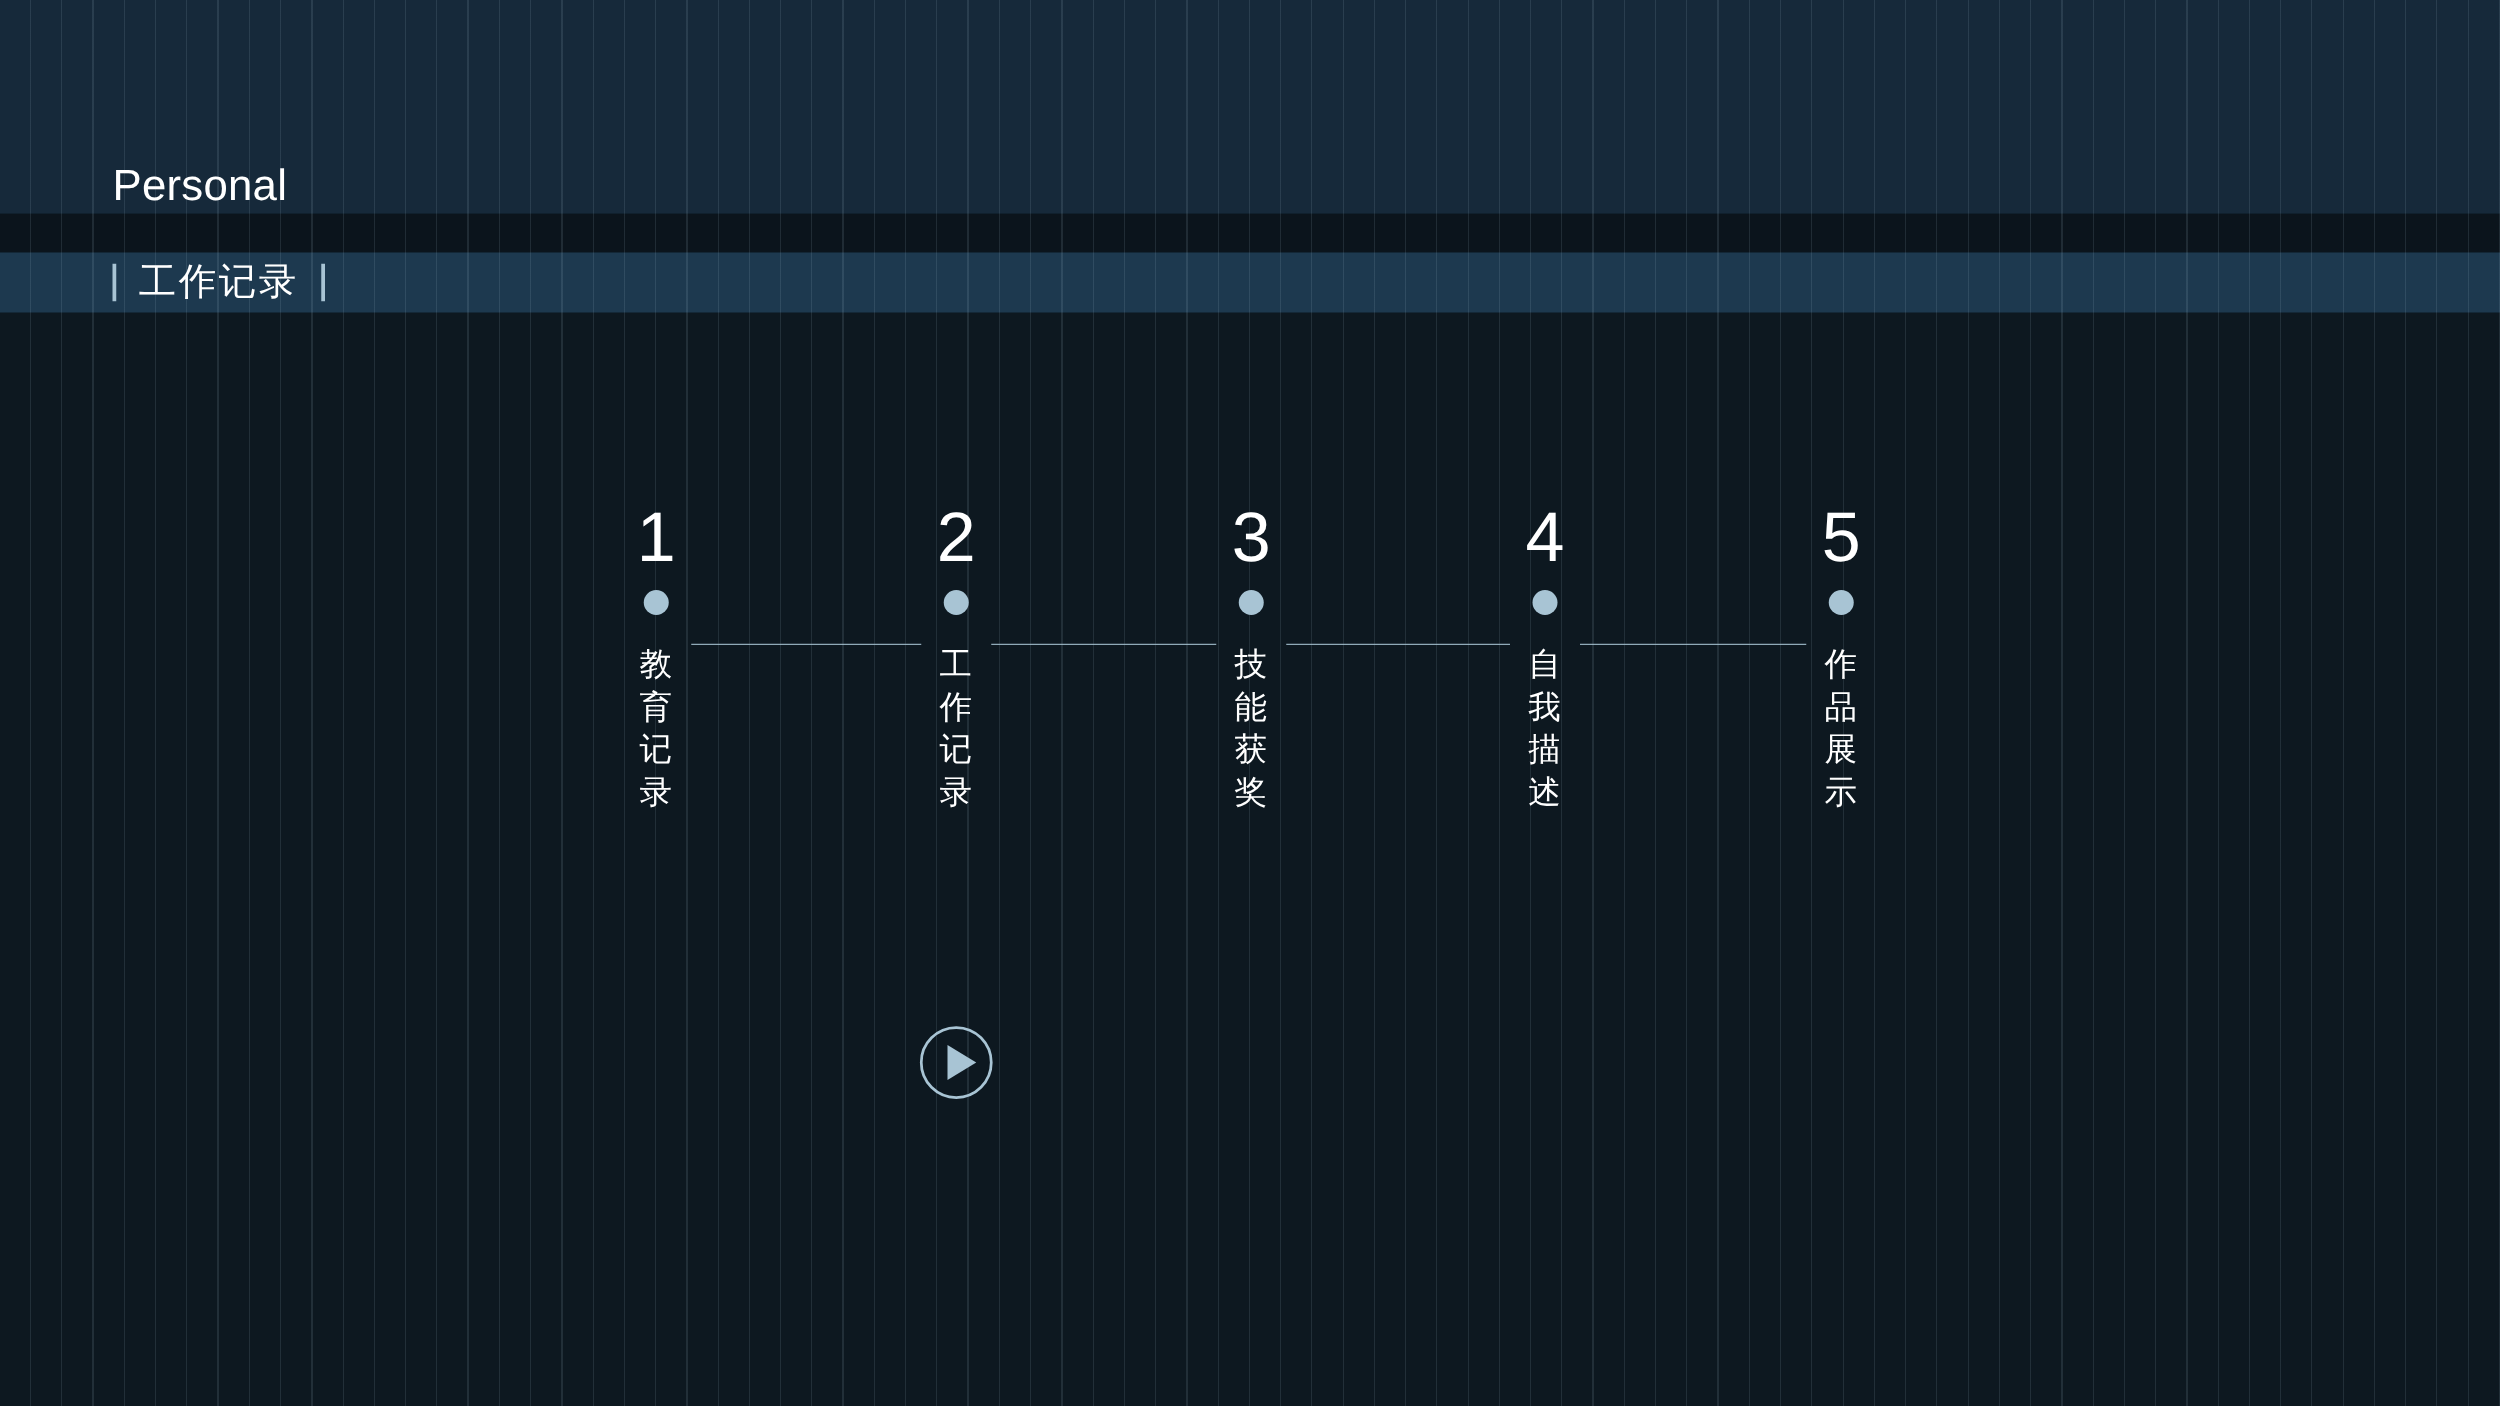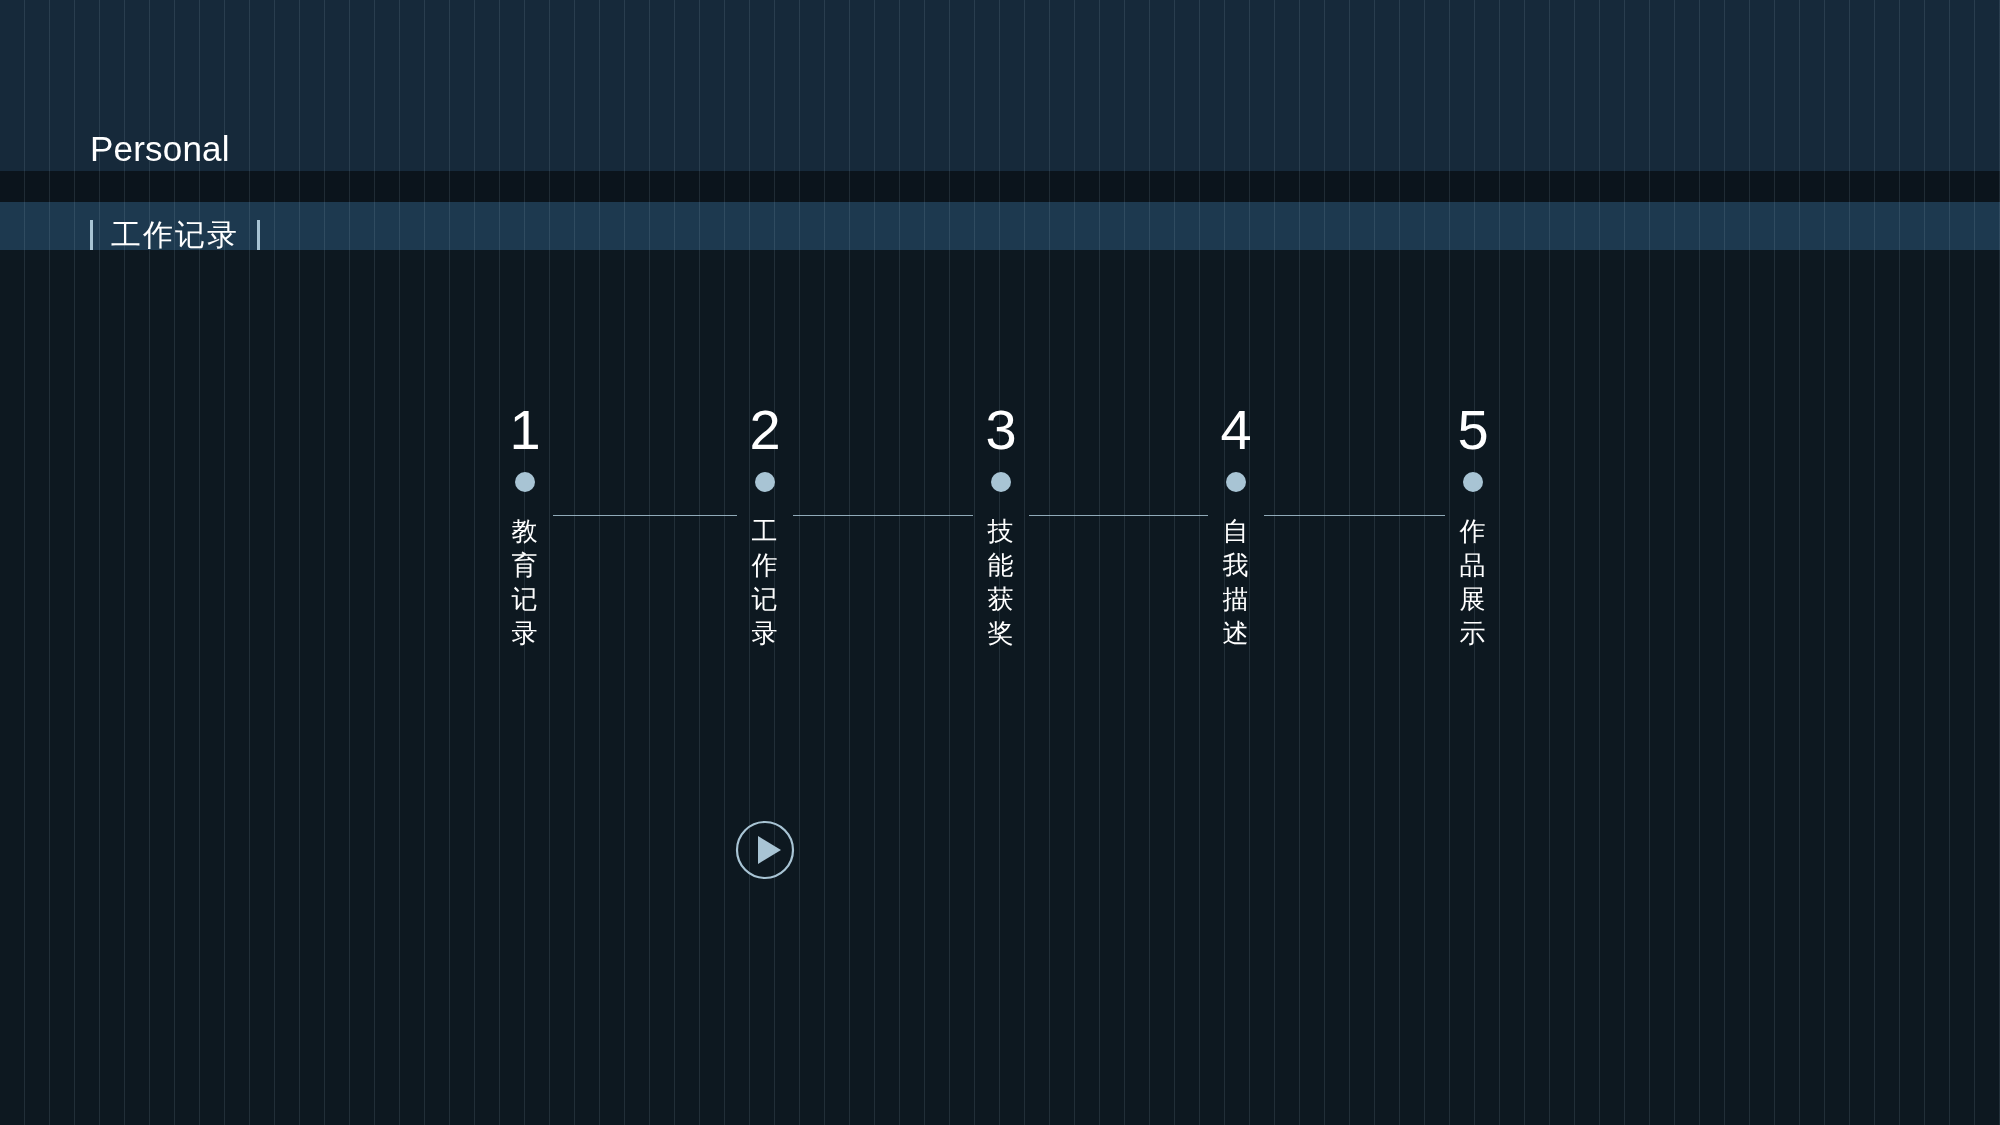--- a/index.html
+++ b/index.html
@@ -72,21 +72,21 @@
     height: 48px;
     background: #1d394f;
     z-index: 2;
   }
   #section-row {
     position: absolute;
     left: 90px;
     top: 202px;
     height: 48px;
     display: flex;
-    align-items: flex-end;
+    align-items: center;
     gap: 18px;
     z-index: 6;
   }
   .pipe {
     display: inline-block;
     width: 3px;
     height: 30px;
     background: #a8c4d4;
   }
   #section-title {

